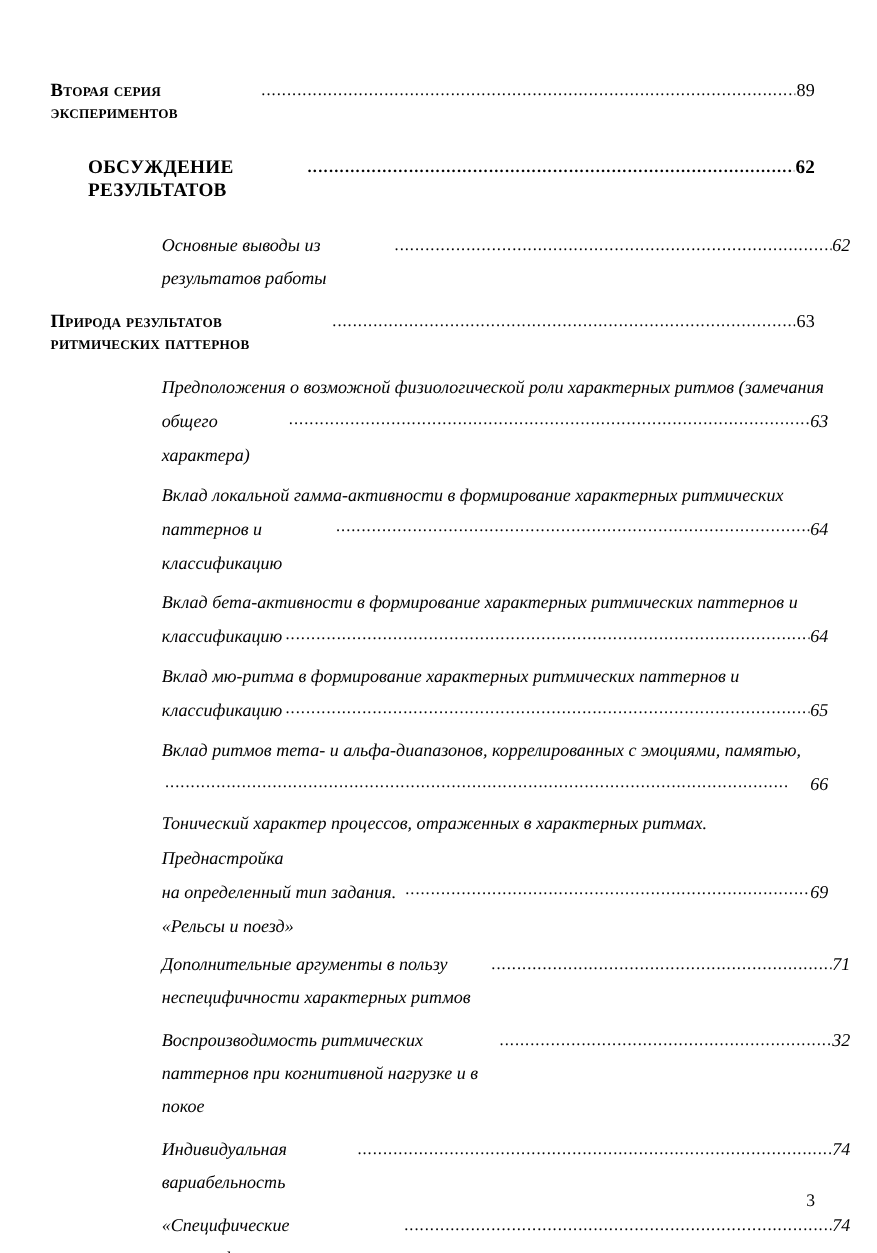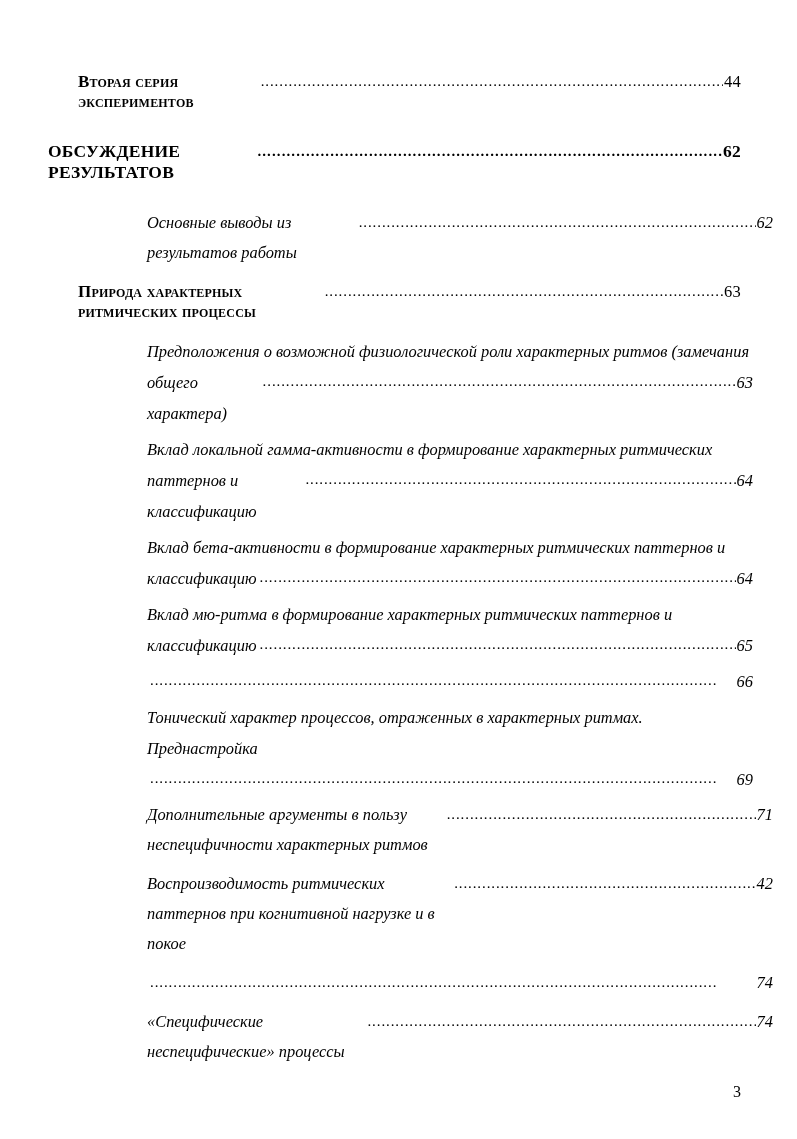--- a/index.html
+++ b/index.html
@@ -57,32 +57,32 @@
     top: -1px;
   }
   .entry .pageno {
     flex: 0 0 auto;
     text-align: right;
     white-space: nowrap;
   }
 
   
   .lvl1 {
-    padding-left: 48px;
+    padding-left: 80px;
     margin-bottom: 23px;
     font-size: 17.5px;
     font-weight: bold;
     letter-spacing: 0.2px;
   }
   .lvl1 .pageno { font-weight: bold; font-size: 17.5px; }
   .lvl1 .leader { font-weight: bold; font-size: 15px; letter-spacing: 1.1px; }
 
   
   .lvl2 {
-    padding-left: 78px;
+    padding-left: 46px;
     margin-bottom: 21px;
     font-size: 17px;
     font-weight: bold;
     font-variant: small-caps;
     letter-spacing: 0.2px;
   }
   .lvl2 .pageno {
     font-weight: normal;
     font-variant: normal;
     font-size: 16.5px;
@@ -141,37 +141,37 @@
 </head>
 <body>
 
 <div class="page">
 
   <div class="toc">
 
     <div class="entry lvl2 gap-lg">
       <span class="title">Вторая серия экспериментов</span>
       <span class="leader">..........................................................................................................................</span>
-      <span class="pageno">44</span>
+      <span class="pageno">89</span>
     </div>
 
     <div class="entry lvl1 gap-md">
       <span class="title">ОБСУЖДЕНИЕ РЕЗУЛЬТАТОВ</span>
       <span class="leader">..........................................................................................................................</span>
       <span class="pageno">62</span>
     </div>
 
     <div class="entry lvl3 gap-sm">
       <span class="title">Основные выводы из результатов работы</span>
       <span class="leader">..........................................................................................................................</span>
       <span class="pageno">62</span>
     </div>
 
     <div class="entry lvl2 gap-sm">
-      <span class="title">Природа характерных ритмических процессы</span>
+      <span class="title">Природа результатов ритмических паттернов</span>
       <span class="leader">..........................................................................................................................</span>
       <span class="pageno">63</span>
     </div>
 
     <div class="entry lvl3 wrap2">
       <span class="line1 title">Предположения о возможной физиологической роли характерных ритмов (замечания</span>
       <span class="line2">
         <span class="title">общего характера)</span>
         <span class="leader">..........................................................................................................................</span>
         <span class="pageno">63</span>
@@ -199,47 +199,50 @@
     <div class="entry lvl3 wrap2">
       <span class="line1 title">Вклад мю-ритма в формирование характерных ритмических паттернов и</span>
       <span class="line2">
         <span class="title">классификацию</span>
         <span class="leader">..........................................................................................................................</span>
         <span class="pageno">65</span>
       </span>
     </div>
 
     <div class="entry lvl3 wrap2">
+      <span class="line1 title">Вклад ритмов тета- и альфа-диапазонов, коррелированных с эмоциями, памятью,</span>
       <span class="line2">
         <span class="leader">..........................................................................................................................</span>
         <span class="pageno">66</span>
       </span>
     </div>
 
     <div class="entry lvl3 wrap2">
       <span class="line1 title">Тонический характер процессов, отраженных в характерных ритмах. Преднастройка</span>
       <span class="line2">
+        <span class="title">на определенный тип задания. «Рельсы и поезд»</span>
         <span class="leader">..........................................................................................................................</span>
         <span class="pageno">69</span>
       </span>
     </div>
 
     <div class="entry lvl3 gap-xs">
       <span class="title">Дополнительные аргументы в пользу неспецифичности характерных ритмов</span>
       <span class="leader">..........................................................................................................................</span>
       <span class="pageno">71</span>
     </div>
 
     <div class="entry lvl3 gap-xs">
       <span class="title">Воспроизводимость ритмических паттернов при когнитивной нагрузке и в покое</span>
       <span class="leader">..........................................................................................................................</span>
-      <span class="pageno">42</span>
-    </div>
-
-    <div class="entry lvl3 gap-xs">
+      <span class="pageno">32</span>
+    </div>
+
+    <div class="entry lvl3 gap-xs">
+      <span class="title">Индивидуальная вариабельность</span>
       <span class="leader">..........................................................................................................................</span>
       <span class="pageno">74</span>
     </div>
 
     <div class="entry lvl3 gap-xs">
       <span class="title">«Специфические неспецифические» процессы</span>
       <span class="leader">..........................................................................................................................</span>
       <span class="pageno">74</span>
     </div>
 

